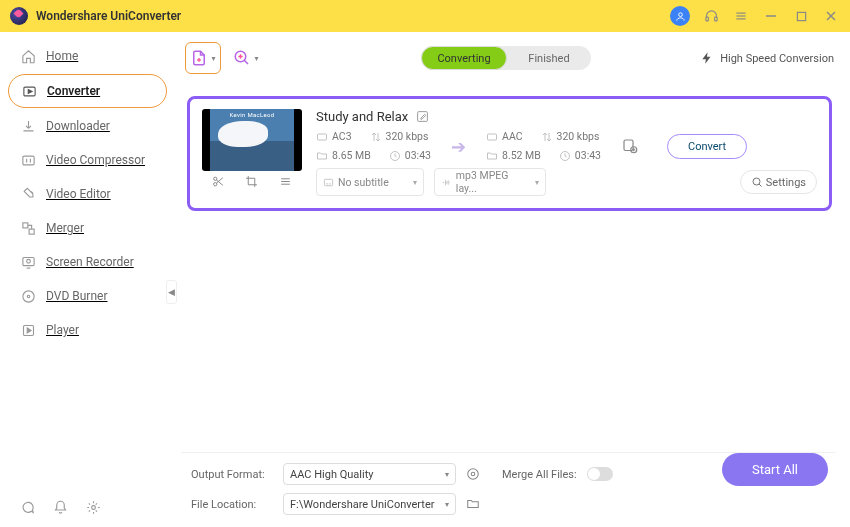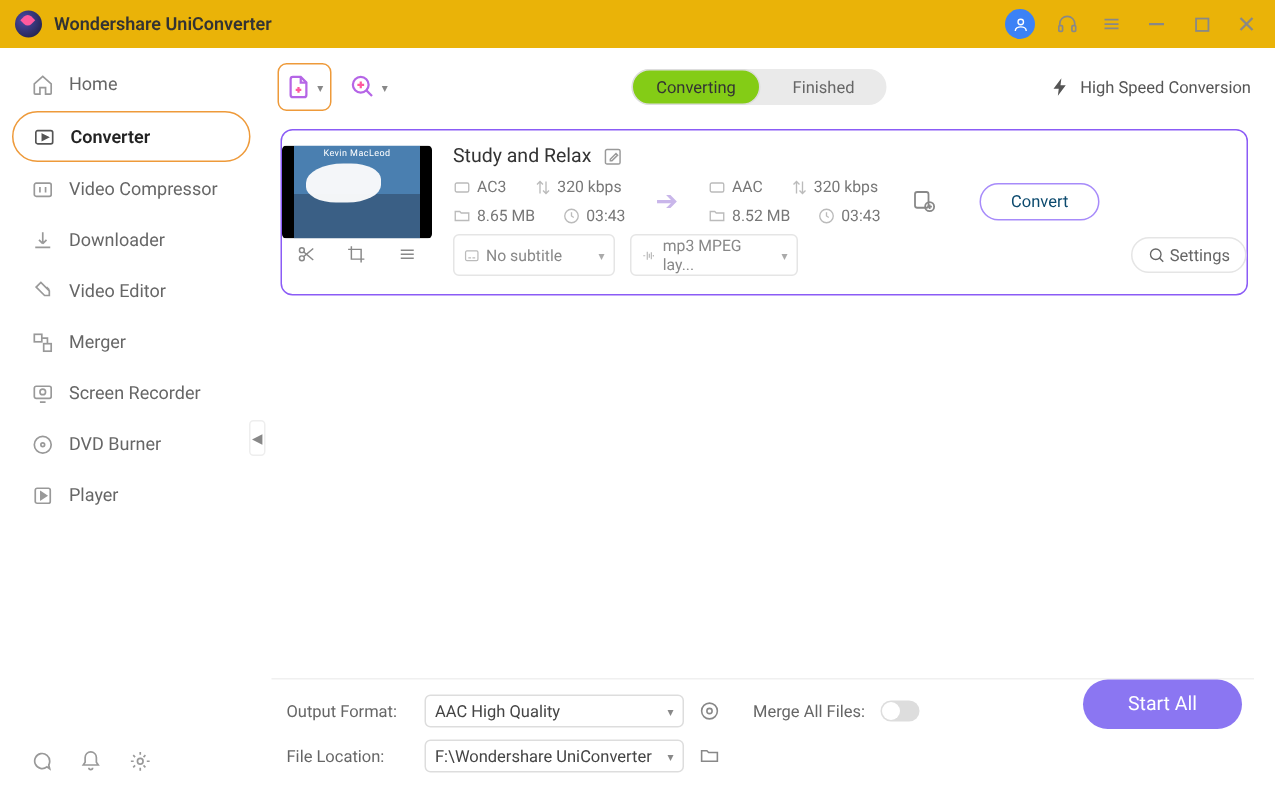--- a/index.html
+++ b/index.html
@@ -1,26 +1,26 @@
 <!DOCTYPE html>
 <html><head>
 <meta charset="utf-8">
 <style>
 * { margin: 0; padding: 0; box-sizing: border-box; font-family: -apple-system, "Segoe UI", Roboto, sans-serif; }
 body { width: 850px; height: 527px; background: #fff; overflow: hidden; }
-.titlebar { height: 32px; display: flex; align-items: center; padding: 0 10px; background: #eab308; }
+.titlebar { height: 32px; display: flex; align-items: center; padding: 0 10px; background: #fde047; }
 .logo-circle { width: 18px; height: 18px; border-radius: 50%; background: radial-gradient(circle at 35% 35%, #4b4ba8, #1a1a3a); position: relative; margin-right: 8px; }
 .logo-circle::after { content: ""; position: absolute; top: 3px; left: 5px; width: 7px; height: 7px; background: #ff5a9e; border-radius: 50% 0; transform: rotate(45deg); }
 .app-title { font-size: 12px; font-weight: 600; color: #333; }
 .tb-right { margin-left: auto; display: flex; align-items: center; gap: 12px; }
 .tb-btn { width: 18px; height: 18px; display: flex; align-items: center; justify-content: center; color: #888; cursor: pointer; }
 .user-circle { width: 20px; height: 20px; border-radius: 50%; background: #3b82f6; display: flex; align-items: center; justify-content: center; color: #fff; font-size: 10px; }
 
 .main { display: flex; height: 495px; }
-.sidebar { width: 175px; padding: 8px 8px 8px 8px; display: flex; flex-direction: column; }
+.sidebar { width: 175px; padding: 8px 8px 8px 8px; display: flex; flex-direction: column; text-decoration: underline; }
 .side-item { display: flex; align-items: center; gap: 10px; padding: 8px 12px; font-size: 12px; color: #666; cursor: pointer; border-radius: 18px; margin-bottom: 2px; }
 .side-item.active { border: 1.5px solid #ee9a3a; color: #222; font-weight: 600; }
 .side-icon { width: 16px; height: 16px; display: flex; align-items: center; justify-content: center; color: #999; flex-shrink: 0; }
 .side-item.active .side-icon { color: #555; }
 .side-bottom { margin-top: auto; display: flex; gap: 18px; padding: 6px 12px 4px; color: #999; }
 
 .collapse-handle { position: absolute; left: 166px; top: 280px; width: 11px; height: 24px; background: #fff; border: 1px solid #eee; border-radius: 3px; display: flex; align-items: center; justify-content: center; font-size: 9px; color: #888; cursor: pointer; }
 
 .content { flex: 1; display: flex; flex-direction: column; padding: 6px 14px 6px 6px; }
 .toolbar { display: flex; align-items: center; gap: 8px; padding: 4px 2px 10px 4px; }
@@ -28,21 +28,21 @@
 .add-btn svg { color: #b565e6; }
 .caret { font-size: 8px; color: #888; margin-left: 2px; }
 .add-url-btn { width: 34px; height: 30px; display: flex; align-items: center; justify-content: center; gap: 1px; cursor: pointer; }
 
 .tab-pill { margin-left: 150px; width: 170px; height: 24px; border-radius: 14px; background: #eaeaea; display: flex; font-size: 11px; }
 .tab-seg { flex: 1; display: flex; align-items: center; justify-content: center; color: #666; cursor: pointer; border-radius: 14px; }
 .tab-seg.active { background: #84cc16; color: #333; border: 1px solid #ddd; }
 
 .hspeed { margin-left: auto; display: flex; align-items: center; gap: 6px; font-size: 11px; color: #555; cursor: pointer; }
 
-.file-card { border: 1px solid #8b5cf6; border-radius: 8px; margin: 2px 4px 4px 6px; padding: 10px 0 12px; }
+.file-card { border: 3px solid #8b5cf6; border-radius: 8px; margin: 12px 4px 4px 6px; padding: 10px 12px 12px; }
 .fc-top { display: flex; gap: 14px; }
 .thumb { width: 100px; height: 62px; background: linear-gradient(#4a7fb0 0 52%, #3a5f85 52%); border-radius: 3px; border-left: 8px solid #000; border-right: 8px solid #000; position: relative; overflow: hidden; }
 .thumb::before { content: ""; position: absolute; top: 12px; left: 8px; width: 50px; height: 26px; background: #fdfdfd; border-radius: 50% 40% 45% 40%; opacity: .95; }
 .thumb-label { position: absolute; top: 2px; width: 100%; text-align: center; font-size: 6px; color: #fff; letter-spacing: .3px; }
 
 .file-meta { flex: 1; display: flex; flex-direction: column; }
 .fname-row { display: flex; align-items: center; gap: 8px; margin-bottom: 6px; }
 .fname { font-size: 13px; color: #333; }
 .edit-ic { color: #999; cursor: pointer; }
 
@@ -137,33 +137,33 @@
           <svg width="15" height="15" viewBox="0 0 24 24" fill="none" stroke="currentColor" stroke-width="1.8">
             <rect x="3" y="5" width="18" height="14" rx="2"></rect>
             <polygon points="10,9 16,12 10,15" fill="currentColor"></polygon>
           </svg>
         </span>
         <span>Converter</span>
       </div>
     <div class="side-item">
         <span class="side-icon">
           <svg width="15" height="15" viewBox="0 0 24 24" fill="none" stroke="currentColor" stroke-width="1.8">
+            <path d="M12 3v12m0 0l-4-4m4 4l4-4M4 19h16"></path>
+          </svg>
+        </span>
+        <span>Downloader</span>
+      </div>
+    <div class="side-item">
+        <span class="side-icon">
+          <svg width="15" height="15" viewBox="0 0 24 24" fill="none" stroke="currentColor" stroke-width="1.8">
             <rect x="3" y="5" width="18" height="14" rx="2"></rect>
             <path d="M9 9v6m6-6v6"></path>
           </svg>
         </span>
         <span>Video Compressor</span>
-      </div>
-    <div class="side-item">
-        <span class="side-icon">
-          <svg width="15" height="15" viewBox="0 0 24 24" fill="none" stroke="currentColor" stroke-width="1.8">
-            <path d="M12 3v12m0 0l-4-4m4 4l4-4M4 19h16"></path>
-          </svg>
-        </span>
-        <span>Downloader</span>
       </div>
     <div class="side-item">
         <span class="side-icon">
           <svg width="15" height="15" viewBox="0 0 24 24" fill="none" stroke="currentColor" stroke-width="1.8">
             <path d="M8 4l-3 3m0 0l9 9h5v-5l-9-9zm11 0l3 3"></path>
           </svg>
         </span>
         <span>Video Editor</span>
       </div>
     <div class="side-item">

